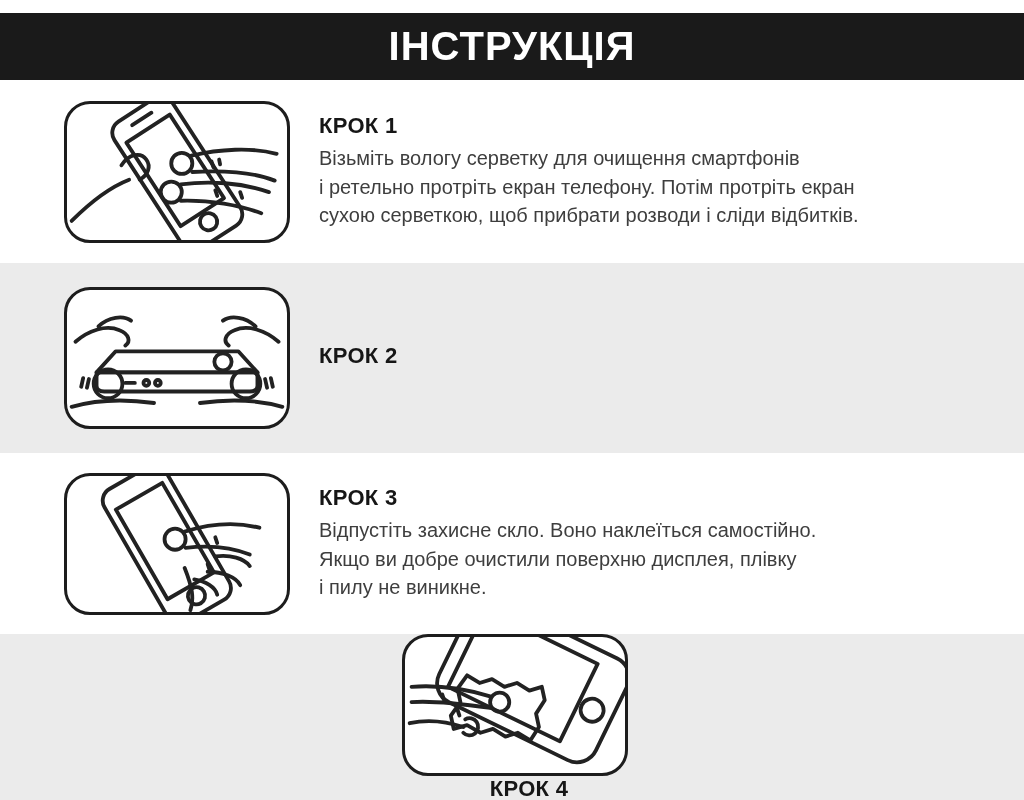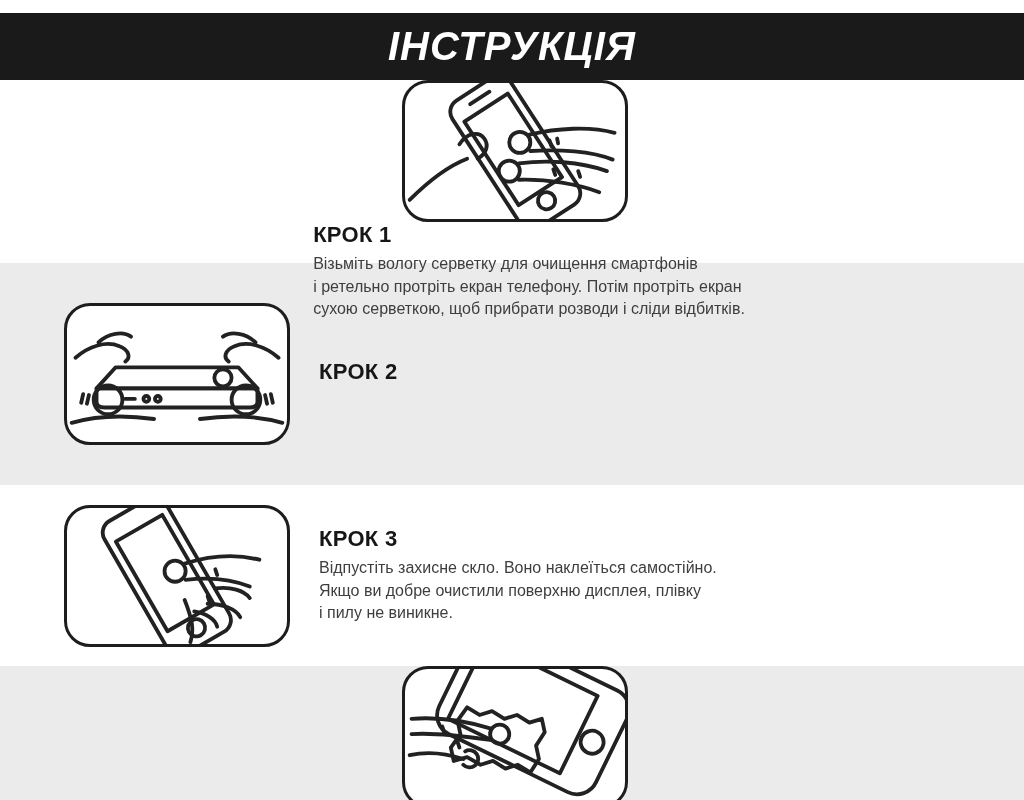--- a/index.html
+++ b/index.html
@@ -9,48 +9,48 @@
     font-family:"Liberation Sans", sans-serif;
     overflow:hidden;
   }
   .page{position:relative;width:1024px;height:800px;}
   .top-gap{height:13px;background:#ffffff;}
   .header-bar{
     height:67px;background:#1a1a1a;
     display:flex;align-items:center;justify-content:center;
   }
   .header-title{
-    color:#ffffff;font-size:40px;font-weight:700;letter-spacing:1px;font-style:italic;
+    color:#ffffff;font-size:40px;font-weight:700;letter-spacing:1px;
   }
   .step{
     display:flex;align-items:center;
     padding-left:64px;padding-right:30px;
     box-sizing:border-box;
   }
-  .step.s1{height:183px;background:#ffffff;flex-direction:column;}
-  .step.s2{height:222px;background:#ebebeb;}
+  .step.s1{height:183px;background:#ffffff;}
+  .step.s2{height:190px;background:#ebebeb;}
   .step.s3{height:181px;background:#ffffff;align-items:center;}
   .step.s4{height:168px;background:#ebebeb;flex-direction:column;}
   .illo{
     flex:none;
     width:220px;height:136px;
     background:#ffffff;
     border:3px solid #1d1d1d;
     border-radius:26px;
     margin-right:29px;
     overflow:hidden;
   }
   .illo svg{display:block;width:100%;height:100%;}
   .step-text{min-width:0;}
   .step-title{
     font-size:22px;font-weight:700;color:#161616;
     margin:0 0 5px 0;letter-spacing:0.3px;
   }
   .step-body{
-    font-size:16px;color:#3e3e3e;line-height:1.42;
+    font-size:20px;color:#3e3e3e;line-height:1.42;
     white-space:pre-line;margin:0;
   }
   .footer-strip{height:15px;background:#ffffff;}
   .footer-bar{
     width:440px;height:9px;background:#111111;
     margin:6px auto 0 auto;
   }
   .la{stroke:#222222;stroke-width:4;fill:none;stroke-linecap:round;stroke-linejoin:round;}
 </style>
 </head>

